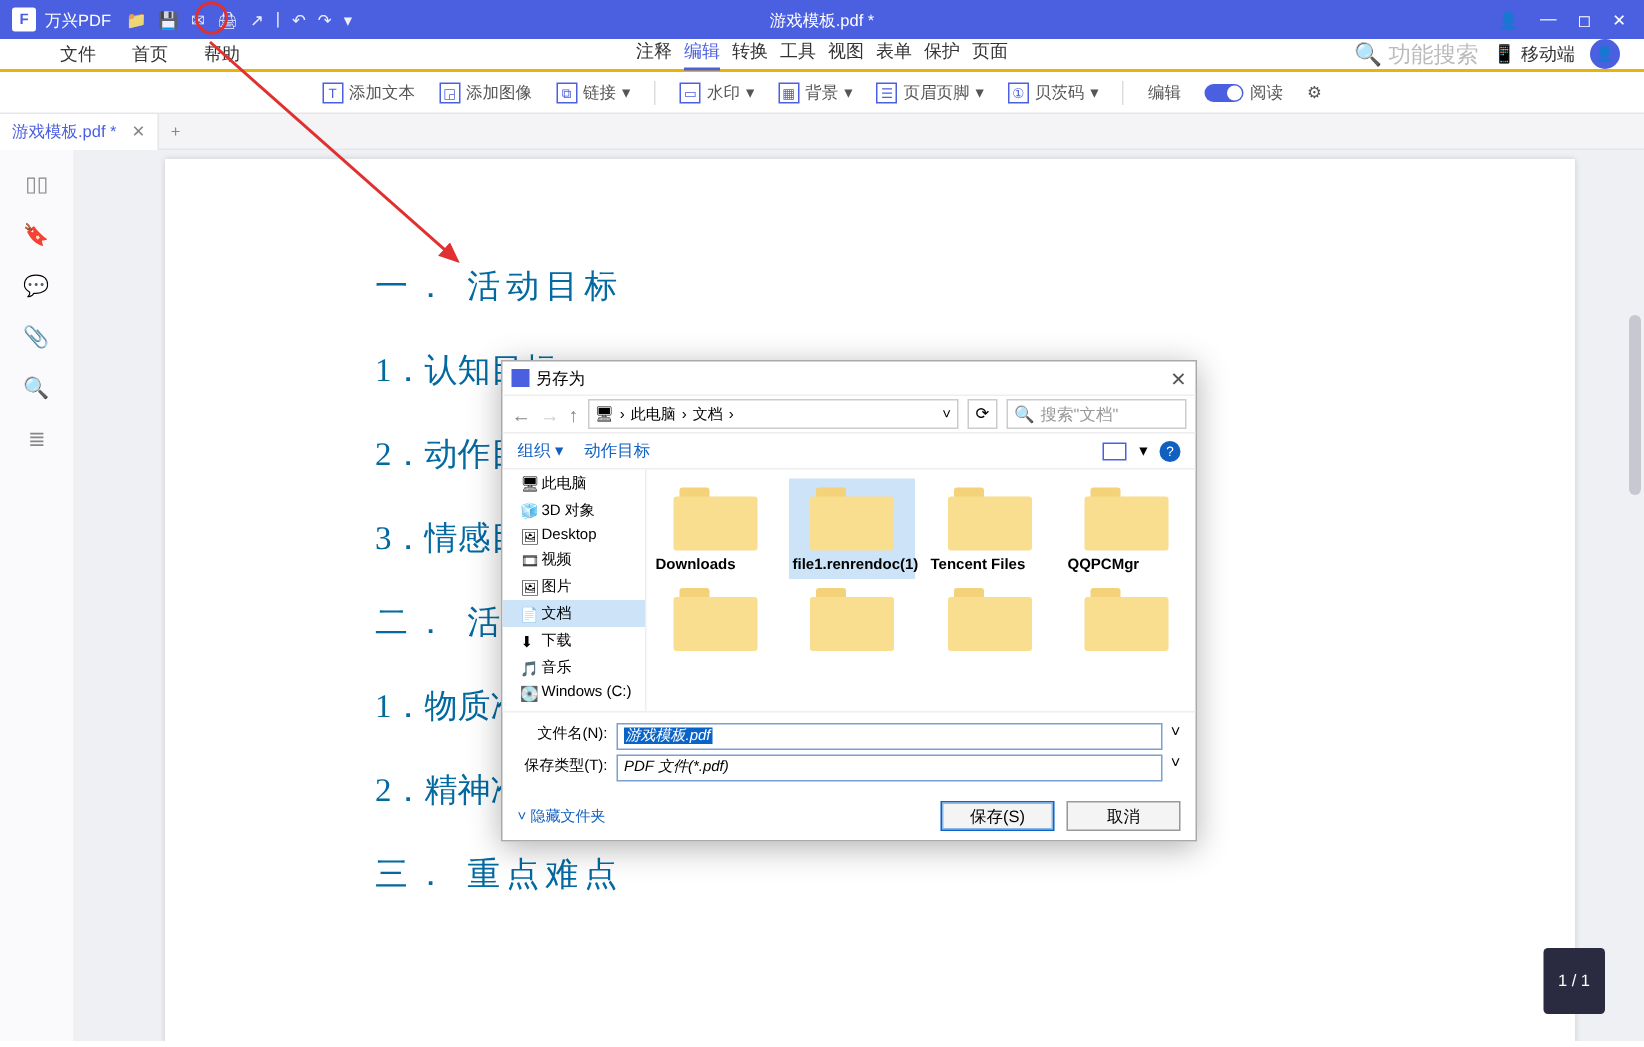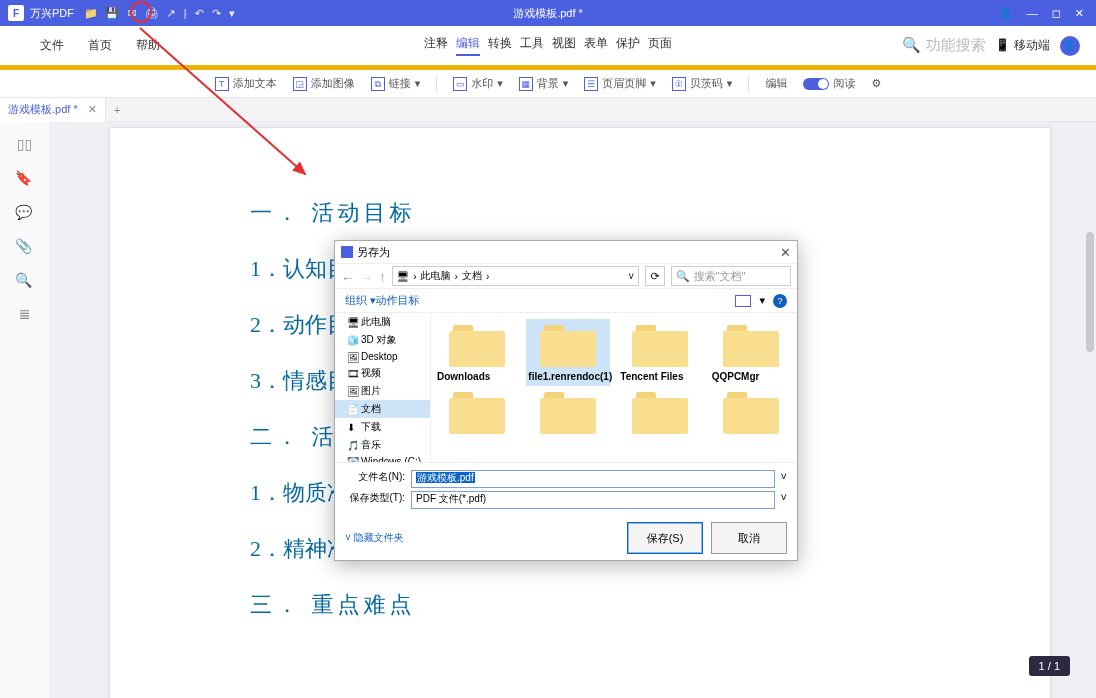--- a/index.html
+++ b/index.html
@@ -9,21 +9,21 @@
 .titlebar { height:26px; background:#4b5fe1; display:flex; align-items:center; color:#fff; font-size:11px; position:relative; }
 .titlebar .logo { width:16px; height:16px; background:#fff; margin:0 6px 0 8px; border-radius:2px; display:flex; align-items:center; justify-content:center; color:#4b5fe1; font-weight:bold; font-size:10px; }
 .titlebar .qa { display:flex; gap:8px; margin-left:10px; align-items:center; }
 .titlebar .qa span { cursor:pointer; opacity:.9; }
 .titlebar .doc-title { position:absolute; left:50%; transform:translateX(-50%); }
 .titlebar .winctrl { margin-left:auto; display:flex; gap:14px; padding:0 12px; }
 .titlebar .winctrl span { cursor:pointer; }
 .save-circle { position:absolute; left:130px; top:1px; width:22px; height:22px; border:2px solid #e03030; border-radius:50%; pointer-events:none; }
 
 
-.menubar { height:44px; background:#fff; display:flex; align-items:center; font-size:12px; color:#333; border-bottom:5px solid #eab308; position:relative;text-align:center; }
+.menubar { height:22px; background:#fff; display:flex; align-items:center; font-size:12px; color:#333; border-bottom:2px solid #eab308; position:relative;text-align:center; }
 .menubar .left { display:flex; gap:24px; padding-left:40px; }
 .menubar .left span, .menubar .center span { cursor:pointer; }
 .menubar .center { position:absolute; left:50%; transform:translateX(-50%); display:flex; gap:8px; }
 .menubar .center .active { color:#4b5fe1; border-bottom:2px solid #4b5fe1; padding-bottom:2px; }
 .menubar .right { margin-left:auto; display:flex; align-items:center; gap:10px; padding-right:16px; }
 .menubar .search { color:#bbb; font-size:15px; }
 .avatar { width:20px; height:20px; border-radius:50%; background:#4b5fe1; display:flex; align-items:center; justify-content:center; color:#fff; font-size:10px; }
 
 
 .toolbar { height:28px; background:#fff; display:flex; align-items:center; justify-content:center; font-size:11px; color:#555; gap:16px; border-bottom:1px solid #e5e5ea; }
@@ -42,63 +42,63 @@
 
 .workspace { display:flex; height:calc(698px - 26px - 26px - 28px - 24px); }
 .sidebar { width:50px; background:#fafafc; border-right:1px solid #eee; display:flex; flex-direction:column; align-items:center; gap:16px; padding-top:14px; }
 .sidebar span { width:18px; height:18px; color:#888; cursor:pointer; font-size:14px; text-align:center; }
 .docarea { flex:1; background:#eef0f4; position:relative; overflow:hidden; }
 .page { position:absolute; left:60px; top:6px; width:940px; height:700px; background:#fff; box-shadow:0 0 4px rgba(0,0,0,.15); padding:70px 140px; }
 .page .line { font-family:"SimSun",serif; font-size:22px; color:#0369a1; margin-bottom:26px; }
 .page .heading { font-size:22px; letter-spacing:4px; }
 
 
-.page-badge { position:absolute; right:26px; bottom:22px; background:#2a2a40; color:#fff; font-size:11px; padding:4px 10px; border-radius:3px; }
+.page-badge { position:absolute; right:26px; bottom:22px; background:#2a2a40; color:#fff; font-size:11px; padding:16px 10px; border-radius:3px; }
 
 
 .arrow-svg { position:absolute; left:130px; top:24px; pointer-events:none; }
 
 
 .dialog { position:absolute; left:334px; top:240px; width:464px; height:321px; background:#fff; border:1px solid #aaa; box-shadow:0 4px 20px rgba(0,0,0,.3); font-size:11px; display:flex; flex-direction:column; }
 .dlg-title { height:22px; display:flex; align-items:center; padding:0 6px; }
 .dlg-title .ico { width:12px; height:12px; background:#4b5fe1; margin-right:4px; }
 .dlg-title .x { margin-left:auto; cursor:pointer; font-size:13px; color:#555; }
 .dlg-nav { height:26px; display:flex; align-items:center; padding:0 6px; gap:6px; border-top:1px solid #eee; border-bottom:1px solid #eee; }
 .dlg-nav .navbtn { color:#888; cursor:pointer; font-size:13px; }
 .dlg-nav .path { flex:1; display:flex; align-items:center; gap:4px; padding:0 4px; border:1px solid #ccc; height:20px; background:#fff; }
 .dlg-nav .path span { font-size:10px; }
 .dlg-nav .refresh { width:20px; height:20px; border:1px solid #ccc; text-align:center; line-height:18px; cursor:pointer; }
 .dlg-nav .search { width:120px; height:20px; border:1px solid #ccc; padding:0 4px; color:#999; display:flex; align-items:center; gap:4px; }
-.dlg-toolbar { height:24px; display:flex; align-items:center; padding:0 10px; gap:0; border-bottom:1px solid #eee; }
+.dlg-toolbar { height:24px; display:flex; align-items:center; padding:0 10px; gap:14px; border-bottom:1px solid #eee; }
 .dlg-toolbar .link { color:#1060c0; cursor:pointer; }
 .dlg-toolbar .right { margin-left:auto; display:flex; gap:8px; align-items:center; }
 .dlg-toolbar .view { width:16px; height:12px; border:1px solid #4b5fe1; }
 .dlg-toolbar .help { width:14px; height:14px; border-radius:50%; background:#1060c0; color:#fff; text-align:center; line-height:14px; font-size:9px; }
 .dlg-body { flex:1; display:flex; overflow:hidden; }
 .dlg-tree { width:96px; border-right:1px solid #eee; overflow-y:auto; background:#fff; }
 .dlg-tree .node { padding:2px 4px 2px 12px; display:flex; align-items:center; gap:4px; cursor:pointer; font-size:10px; white-space:nowrap; }
 .dlg-tree .node.sel { background:#cde3f8; }
 .dlg-tree .tico { width:10px; height:10px; display:inline-block; }
 .dlg-files { flex:1; overflow:auto; padding:6px 4px; }
 .dlg-files .row { display:flex; gap:8px; }
 .dlg-files .item { width:84px; text-align:left; font-size:10px; cursor:pointer; padding:4px 2px;font-weight:bold; }
 .dlg-files .item.sel { background:#cde3f8; }
 .folder { width:56px; height:44px; margin:0 auto 4px; position:relative; }
 .folder::before { content:""; position:absolute; left:4px; top:2px; width:20px; height:8px; background:#f3d27a; border-radius:2px 2px 0 0; }
 .folder::after { content:""; position:absolute; left:0; top:8px; width:56px; height:36px; background:#f8de8e; border-radius:2px; }
 .dlg-fields { border-top:1px solid #eee; padding:4px 10px; }
 .dlg-fields .frow { display:flex; gap:6px; margin:3px 0; }
 .dlg-fields label { width:60px; text-align:right; font-size:10px; }
-.dlg-fields .inp { flex:1; height:18px; border:1px solid #7a9fd4; background:#fff; font-size:10px; padding:0 4px; }
+.dlg-fields .inp { flex:1; height:18px; border:1px solid #7a9fd4; background:#fff; font-size:10px; padding:0 4px;font-style:italic; }
 .dlg-fields .inp.sel { background:#fff; }
 .dlg-fields .inp span.hl { background:#0a64c8; color:#fff; padding:0 1px; }
 .dlg-footer { display:flex; align-items:center; padding:6px 10px; gap:8px; }
 .dlg-footer .hide { color:#1060c0; cursor:pointer; font-size:10px; }
 .dlg-footer .btns { margin-left:auto; display:flex; gap:8px; }
-.dlg-footer button { width:76px; height:32px; border:1px solid #999; background:#f4f4f4; font-size:11px; cursor:pointer; }
+.dlg-footer button { width:76px; height:20px; border:1px solid #999; background:#f4f4f4; font-size:11px; cursor:pointer; }
 .dlg-footer button.primary { border:1px solid #0a64c8; box-shadow:0 0 0 1px #8cb8e8 inset; }
 
 .scrollbar-v { position:absolute; right:2px; top:110px; width:8px; height:540px; }
 .scrollbar-v .thumb { width:8px; height:120px; background:#c8c8d0; border-radius:4px; }
 </style>
 </head>
 <body>
 
 <div class="titlebar">
   <div class="logo">F</div>

